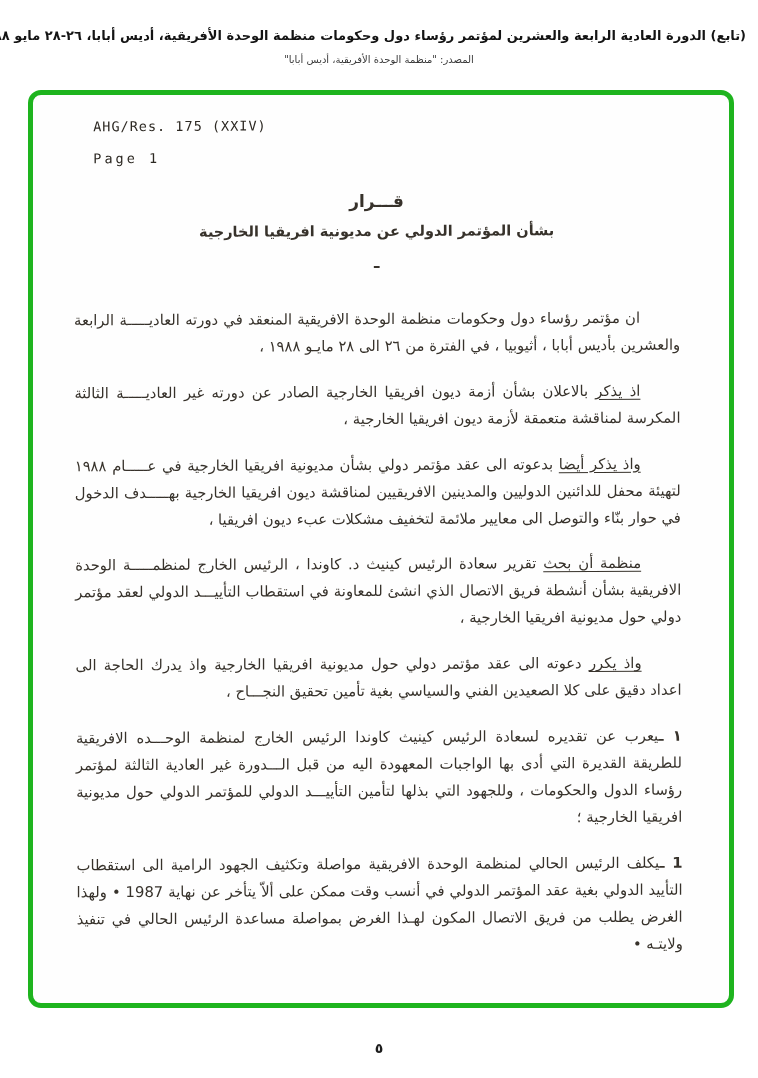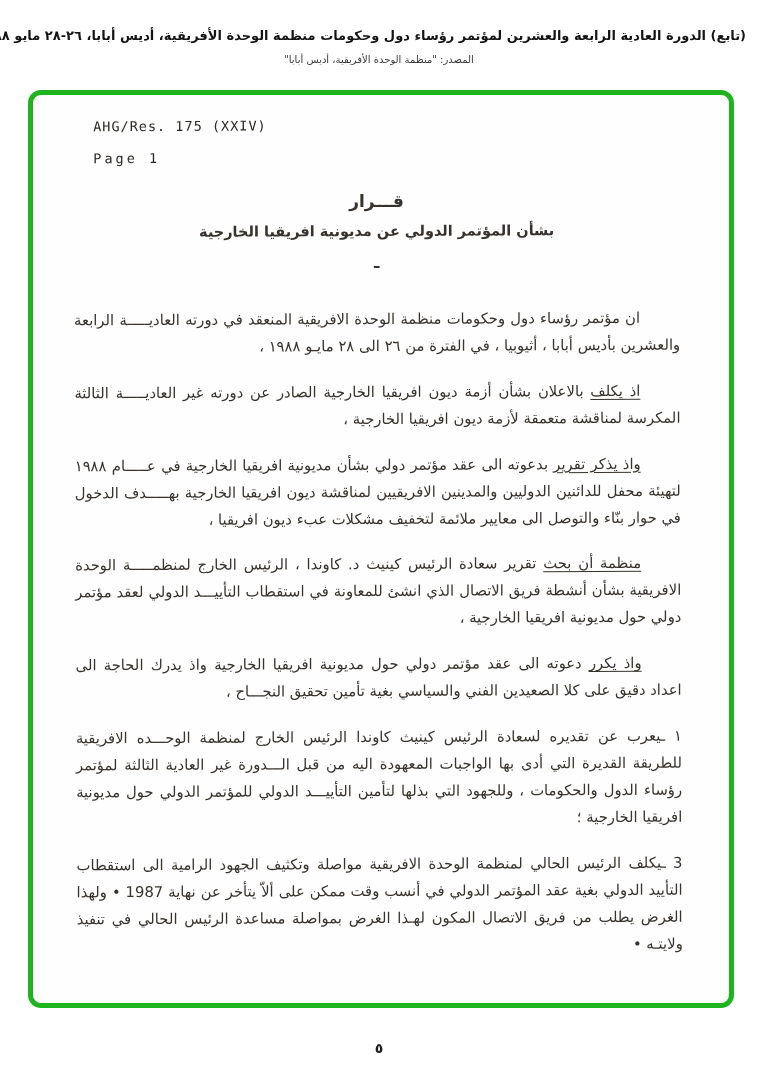--- a/index.html
+++ b/index.html
@@ -58,21 +58,21 @@
     margin-top: 14px; color: #37322b;
   }
   .para {
     font-size: 14.8px; line-height: 1.82;
     text-align: justify; text-indent: 40px;
     margin-top: 19px;
   }
   .para .lead { text-decoration: underline; text-underline-offset: 3px; }
   .para.first { margin-top: 34px; }
   .para.item { text-indent: 0; }
-  .item-number { white-space: nowrap; }
+  .item-number { white-space: nowrap; font-weight: bold; }
   .page-number {
     position: absolute; bottom: 22px; left: 0; right: 0;
     text-align: center; font-size: 14px; font-weight: 700; color: #1c1c1c;
   }
 </style>
 </head>
 <body>
 
 <div class="page">
 
@@ -88,31 +88,31 @@
       <div class="doc-page-label">Page 1</div>
 
       <div class="doc-body">
 
         <h1 class="doc-title">قـــرار</h1>
         <h2 class="doc-subtitle">بشأن المؤتمر الدولي عن مديونية افريقيا الخارجية</h2>
         <div class="doc-separator">ـ</div>
 
         <p class="para first"><span class="lead"></span><span>ان مؤتمر رؤساء دول وحكومات منظمة الوحدة الافريقية المنعقد في دورته العاديـــــة الرابعة والعشرين بأديس أبابا ، أثيوبيا ، في الفترة من ٢٦ الى ٢٨ مايـو ١٩٨٨ ،</span></p>
 
-        <p class="para"><span class="lead">اذ يكلف</span><span> بالاعلان بشأن أزمة ديون افريقيا الخارجية الصادر عن دورته غير العاديـــــة الثالثة المكرسة لمناقشة متعمقة لأزمة ديون افريقيا الخارجية ،</span></p>
+        <p class="para"><span class="lead">اذ يذكر</span><span> بالاعلان بشأن أزمة ديون افريقيا الخارجية الصادر عن دورته غير العاديـــــة الثالثة المكرسة لمناقشة متعمقة لأزمة ديون افريقيا الخارجية ،</span></p>
 
-        <p class="para"><span class="lead">واذ يذكر تقرير</span><span> بدعوته الى عقد مؤتمر دولي بشأن مديونية افريقيا الخارجية في عـــــام ١٩٨٨ لتهيئة محفل للدائنين الدوليين والمدينين الافريقيين لمناقشة ديون افريقيا الخارجية بهـــــدف الدخول في حوار بنّاء والتوصل الى معايير ملائمة لتخفيف مشكلات عبء ديون افريقيا ،</span></p>
+        <p class="para"><span class="lead">واذ يذكر أيضا</span><span> بدعوته الى عقد مؤتمر دولي بشأن مديونية افريقيا الخارجية في عـــــام ١٩٨٨ لتهيئة محفل للدائنين الدوليين والمدينين الافريقيين لمناقشة ديون افريقيا الخارجية بهـــــدف الدخول في حوار بنّاء والتوصل الى معايير ملائمة لتخفيف مشكلات عبء ديون افريقيا ،</span></p>
 
         <p class="para"><span class="lead">منظمة أن بحث</span><span> تقرير سعادة الرئيس كينيث د. كاوندا ، الرئيس الخارج لمنظمـــــة الوحدة الافريقية بشأن أنشطة فريق الاتصال الذي انشئ للمعاونة في استقطاب التأييـــد الدولي لعقد مؤتمر دولي حول مديونية افريقيا الخارجية ،</span></p>
 
         <p class="para"><span class="lead">واذ يكرر</span><span> دعوته الى عقد مؤتمر دولي حول مديونية افريقيا الخارجية واذ يدرك الحاجة الى اعداد دقيق على كلا الصعيدين الفني والسياسي بغية تأمين تحقيق النجـــاح ،</span></p>
 
         <p class="para item"><span class="item-number">١ ـ</span><span>يعرب عن تقديره لسعادة الرئيس كينيث كاوندا الرئيس الخارج لمنظمة الوحـــده الافريقية للطريقة القديرة التي أدى بها الواجبات المعهودة اليه من قبل الـــدورة غير العادية الثالثة لمؤتمر رؤساء الدول والحكومات ، وللجهود التي بذلها لتأمين التأييـــد الدولي للمؤتمر الدولي حول مديونية افريقيا الخارجية ؛</span></p>
 
-        <p class="para item"><span class="item-number">3 ـ</span><span>يكلف الرئيس الحالي لمنظمة الوحدة الافريقية مواصلة وتكثيف الجهود الرامية الى استقطاب التأييد الدولي بغية عقد المؤتمر الدولي في أنسب وقت ممكن على ألاّ يتأخر عن نهاية 1987 • ولهذا الغرض يطلب من فريق الاتصال المكون لهـذا الغرض بمواصلة مساعدة الرئيس الحالي في تنفيذ ولايتـه •</span></p>
+        <p class="para item"><span class="item-number">1 ـ</span><span>يكلف الرئيس الحالي لمنظمة الوحدة الافريقية مواصلة وتكثيف الجهود الرامية الى استقطاب التأييد الدولي بغية عقد المؤتمر الدولي في أنسب وقت ممكن على ألاّ يتأخر عن نهاية 1987 • ولهذا الغرض يطلب من فريق الاتصال المكون لهـذا الغرض بمواصلة مساعدة الرئيس الحالي في تنفيذ ولايتـه •</span></p>
 
       </div>
     </div>
   </section>
 
   <footer class="page-number">٥</footer>
 
 </div>
 
 </body></html>

